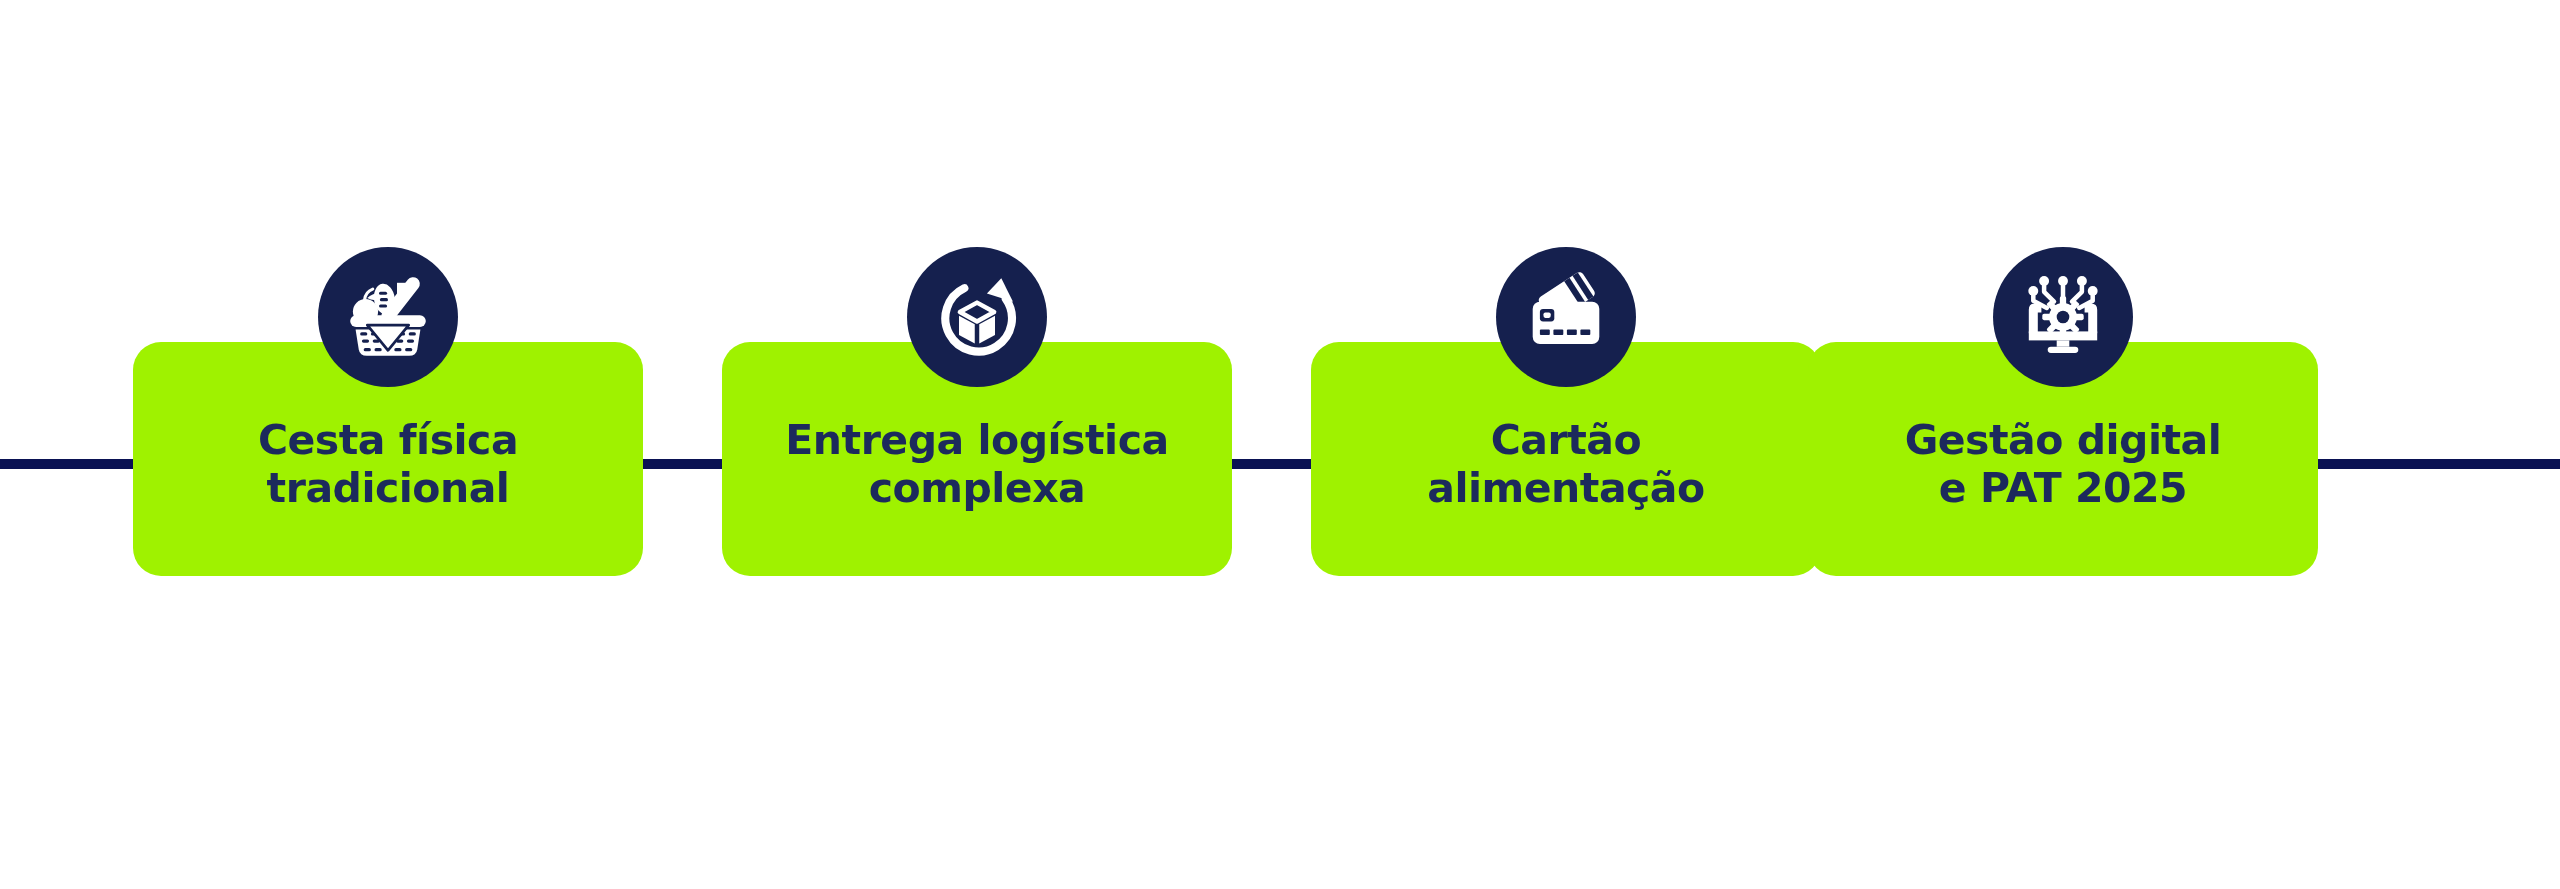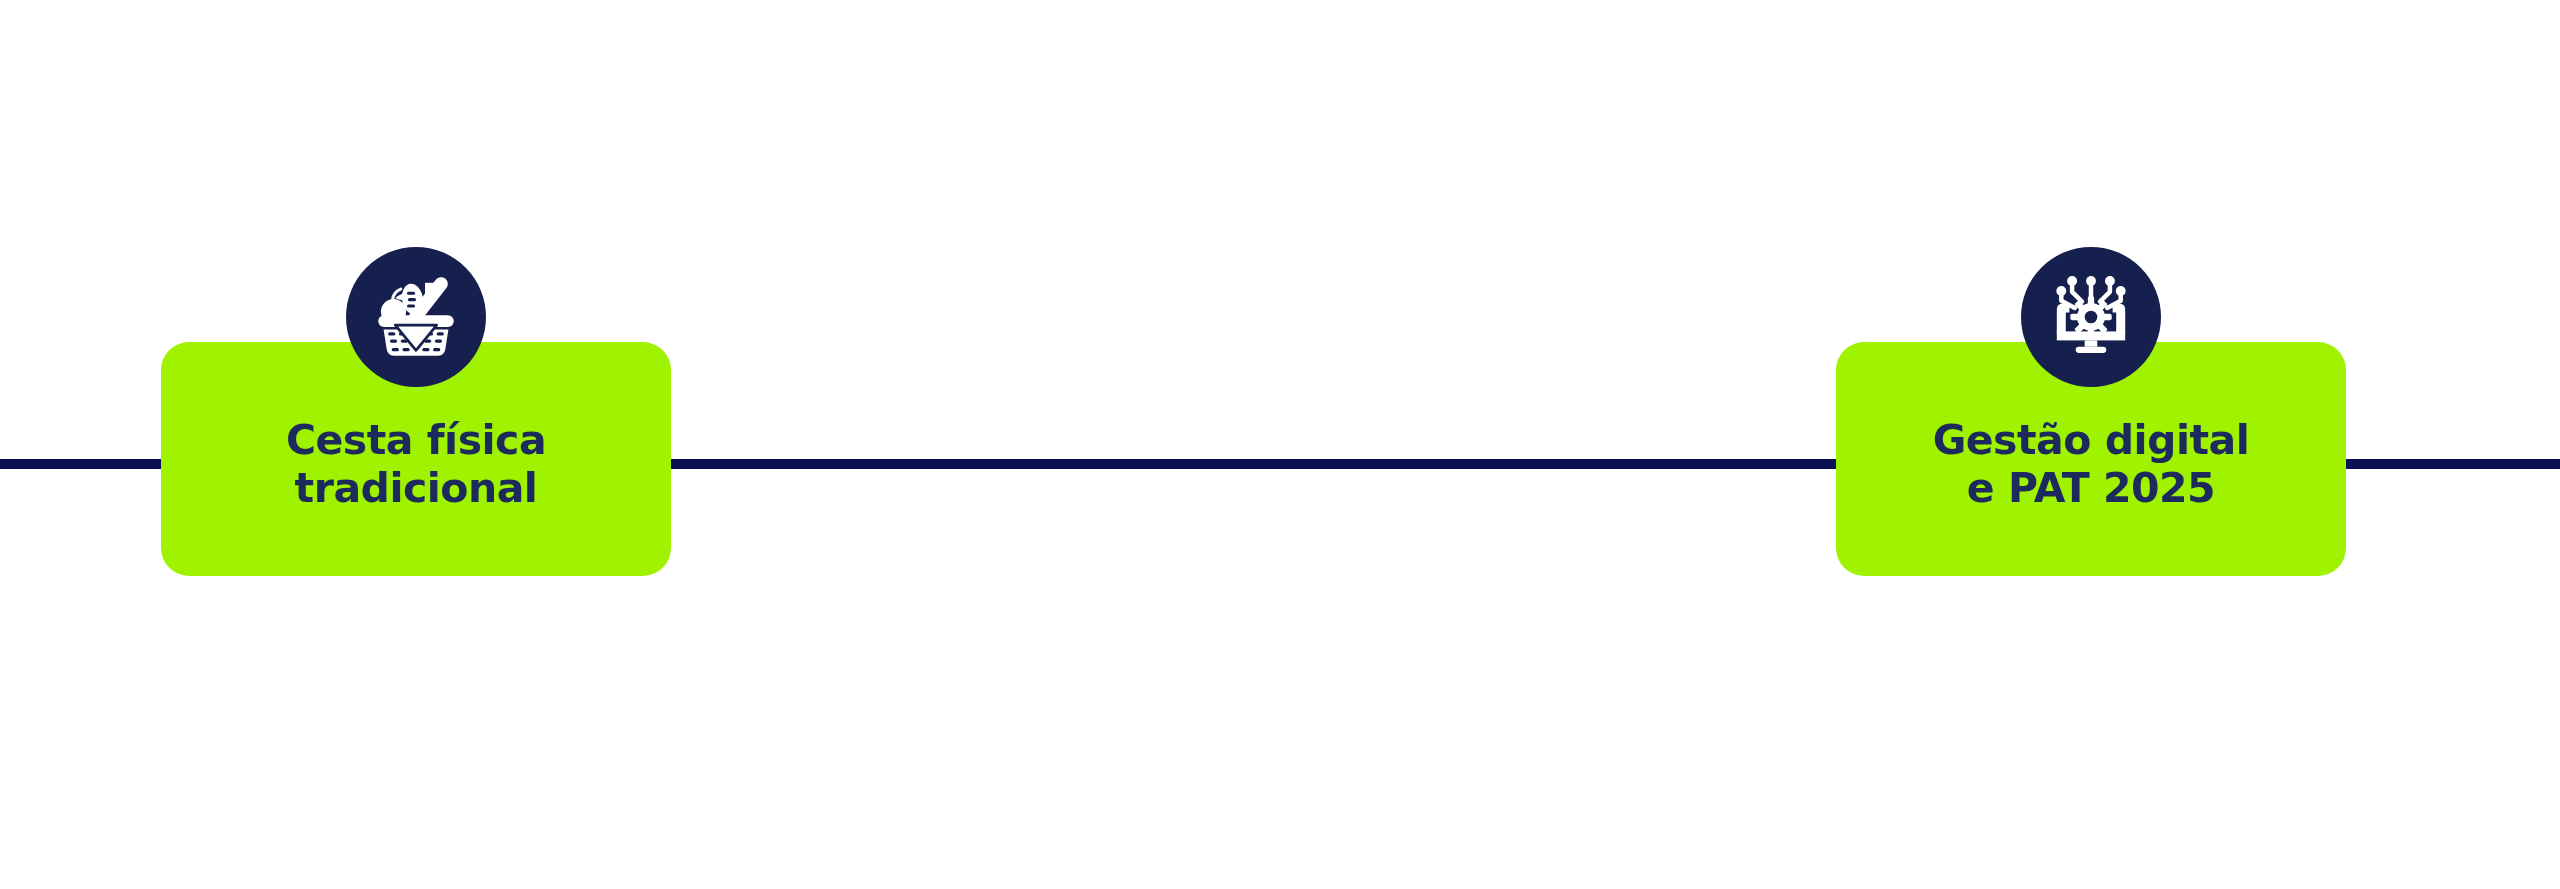--- a/index.html
+++ b/index.html
@@ -10,21 +10,21 @@
     --text_navy:#1c2a5c;
     --icon_white:#ffffff;
   }
   *{margin:0;padding:0;box-sizing:border-box;}
   html,body{width:2560px;height:889px;background:var(--background,#fff);overflow:hidden;}
   .canvas{position:relative;width:2560px;height:889px;background:var(--background,#fff);
           font-family:"DejaVu Sans","Liberation Sans",sans-serif;}
   .timeline-line{position:absolute;left:0;top:459px;width:2560px;height:10px;
                  background:var(--line_navy,#0a1253);z-index:1;}
   .card{position:absolute;top:342px;width:510px;height:234px;border-radius:28px;
-        background:var(--card_green,#9ff200);z-index:2;margin-left:28px;}
+        background:var(--card_green,#9ff200);z-index:2;}
   .card-1{left:133px;} .card-2{left:722px;} .card-3{left:1311px;} .card-4{left:1808px;}
   .badge{position:absolute;left:50%;top:-95px;transform:translateX(-50%);
          width:140px;height:140px;border-radius:50%;background:var(--badge_navy,#15204e);
          display:flex;align-items:center;justify-content:center;z-index:3;}
   .badge svg{width:90px;height:90px;display:block;}
   .card-label{position:absolute;left:0;right:0;top:0;bottom:0;
               display:flex;align-items:center;justify-content:center;text-align:center;
               padding-top:9px;white-space:pre-line;
               font-size:41px;line-height:48px;font-weight:bold;letter-spacing:-0.5px;
               color:var(--text_navy,#1c2a5c);}
@@ -70,21 +70,56 @@
           <rect x="57" y="84.5" width="8" height="3.6" rx="1.8"></rect>
           <rect x="69" y="84.5" width="8" height="3.6" rx="1.8"></rect>
         </g>
         <path d="M27 59 L50 87 L73 59 Z" class="wht nvy-stroke" stroke-width="3" stroke-linejoin="round"></path>
       </svg>
     </div>
     <div class="card-label">Cesta física
 tradicional</div>
   </section>
 
+  <section class="card card-2">
+    <div class="badge">
+      <svg viewBox="0 0 100 100" aria-hidden="true">
+        <path d="M36 18 A 37 37 0 1 0 82 30" class="wht-stroke" stroke-width="9" stroke-linecap="round"></path>
+        <path d="M77 7 L61 24 L90 33 Z" class="wht"></path>
+        <path d="M50 34 L69 44.5 L50 55 L31 44.5 Z" class="nvy wht-stroke" style="fill:var(--badge_navy,#15204e);" stroke-width="5" stroke-linejoin="round"></path>
+        <path d="M30 48.5 L47.5 58 L47.5 79.5 L30 70 Z" class="wht"></path>
+        <path d="M70 48.5 L52.5 58 L52.5 79.5 L70 70 Z" class="wht"></path>
+      </svg>
+    </div>
+    <div class="card-label">Entrega logística
+complexa</div>
+  </section>
 
+  <section class="card card-3">
+    <div class="badge">
+      <svg viewBox="0 0 100 100" aria-hidden="true">
+        <g transform="rotate(-33 50 28)">
+          <rect x="22" y="12" width="58" height="32" rx="5" class="wht"></rect>
+          <rect x="58" y="12" width="7" height="32" class="nvy"></rect>
+          <rect x="69" y="12" width="7" height="32" class="nvy"></rect>
+        </g>
+        <rect x="13" y="33" width="74" height="47" rx="8" class="wht"></rect>
+        <rect x="21" y="41" width="16" height="14" rx="3.5" class="nvy"></rect>
+        <rect x="25" y="45" width="8" height="6" rx="2" class="wht"></rect>
+        <g class="nvy">
+          <rect x="21" y="64" width="11" height="6" rx="1"></rect>
+          <rect x="36" y="64" width="11" height="6" rx="1"></rect>
+          <rect x="51" y="64" width="11" height="6" rx="1"></rect>
+          <rect x="66" y="64" width="11" height="6" rx="1"></rect>
+        </g>
+      </svg>
+    </div>
+    <div class="card-label">Cartão
+alimentação</div>
+  </section>
 
   <section class="card card-4">
     <div class="badge">
       <svg viewBox="0 0 100 100" aria-hidden="true">
         <g class="wht-stroke" stroke-width="5" stroke-linecap="round" stroke-linejoin="round">
           <path d="M50 30 L50 14"></path>
           <path d="M40 33 L29 22 L29 14"></path>
           <path d="M60 33 L71 22 L71 14"></path>
           <path d="M32 40 L17 32 L17 26"></path>
           <path d="M68 40 L83 32 L83 26"></path>

